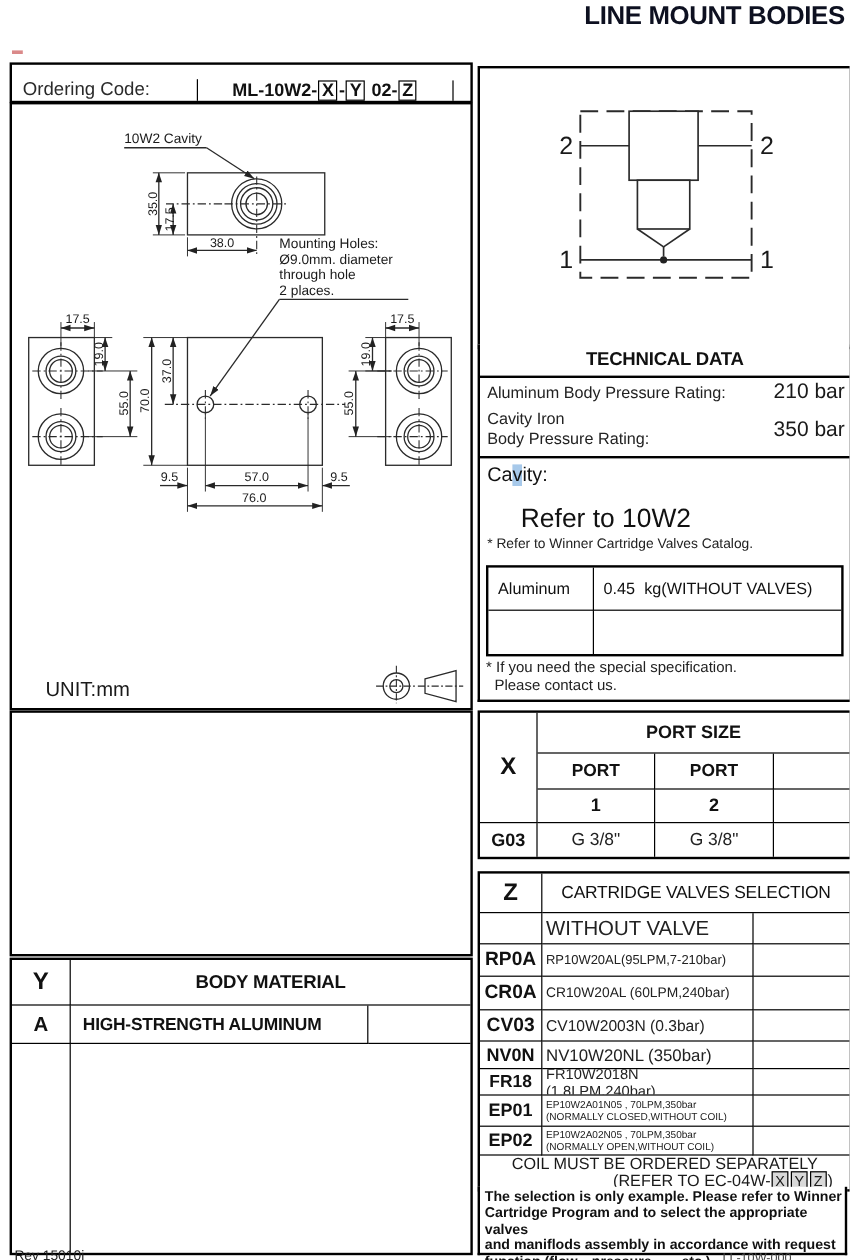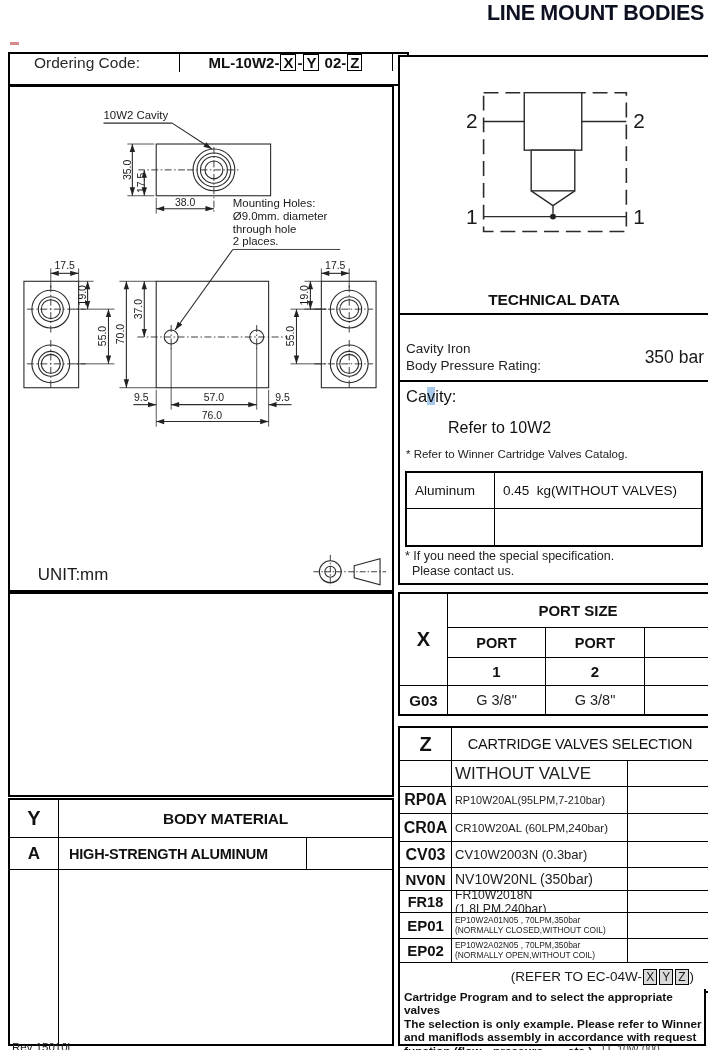--- a/index.html
+++ b/index.html
@@ -5,42 +5,42 @@
   html,body{margin:0;padding:0;}
   body{width:708px;height:1050px;position:relative;background:#fff;overflow:hidden;
        font-family:"Liberation Sans","DejaVu Sans",sans-serif;color:#111;}
   .abs{position:absolute;}
   .b2{border:2px solid #000;background:#fff;}
   
   .hdr{right:4px;top:3px;text-align:right;font-weight:800;font-size:21.5px;line-height:21px;
        letter-spacing:-0.3px;color:#0d1020;}
   .redmark{left:10px;top:42px;width:9px;height:3px;background:#c23b3b;opacity:.6;}
   
-  .ord{left:8px;top:52px;width:382px;height:30px;display:flex;align-items:flex-start;padding-left:15px;}
+  .ord{left:8px;top:52px;width:382px;height:30px;display:flex;align-items:flex-end;}
   .ord-label{width:145px;display:flex;align-items:center;padding-left:9px;font-size:15.5px;color:#2a2a2a;
              border-right:1.4px solid #000;}
   .ord-code{width:212px;display:flex;align-items:center;justify-content:center;font-weight:700;
             font-size:15px;border-right:1.4px solid #000;white-space:pre;}
   .vbox{border:1.5px solid #000;padding:0 2px;margin:0 1px;line-height:15px;}
   
   .draw-panel{left:8px;top:85px;width:382px;height:503px;}
   .schem-panel{left:398px;top:55px;width:308px;height:232px;}
   .empty-panel{left:8px;top:592px;width:382px;height:201px;}
   
   .tech{left:398px;top:287px;width:308px;height:296px;border:2px solid #000;border-top:none;background:#fff;}
   .td-title{position:absolute;top:0;left:0;right:0;height:26px;border-bottom:2px solid #000;
             display:flex;align-items:center;justify-content:center;font-weight:800;font-size:15.5px;letter-spacing:-0.2px;}
   .td-row1{position:absolute;top:29px;left:6px;right:4px;display:flex;justify-content:space-between;align-items:baseline;}
   .td-row2{position:absolute;top:53px;left:6px;right:4px;display:flex;justify-content:space-between;align-items:center;}
   .td-label{font-size:13.5px;color:#222;line-height:17px;}
   .td-value{font-size:17.5px;color:#1a1a1a;}
   .td-div{position:absolute;top:93px;left:0;right:0;border-top:2px solid #000;}
   .td-cavity{position:absolute;top:100px;left:6px;font-size:16.5px;}
   .hl{background:#a7c9ea;}
-  .td-refer{position:absolute;top:132px;left:48px;font-size:16px;}
+  .td-refer{position:absolute;top:132px;left:34px;font-size:22px;}
   .td-catnote{position:absolute;top:161px;left:6px;font-size:11.5px;color:#222;}
   .wtable{position:absolute;top:184px;left:5px;width:294px;height:72px;border:2px solid #000;
           display:grid;grid-template-columns:88px 1fr;grid-template-rows:36px 1fr;}
   .wt-c{border-right:1.4px solid #000;border-bottom:1.4px solid #000;display:flex;align-items:center;font-size:13.5px;}
   .wt-mat{padding-left:8px;}
   .wt-val{border-right:none;padding-left:8px;white-space:pre;}
   .wt-e1{border-right:1.4px solid #000;}
   .td-foot{position:absolute;top:262px;left:5px;font-size:12.5px;line-height:15px;color:#222;}
   .td-foot .l2{padding-left:7px;}
   
@@ -258,20 +258,24 @@
     <text x="78" y="72" text-anchor="end">2</text>
     <text x="235" y="72" text-anchor="start">2</text>
     <text x="78" y="168" text-anchor="end">1</text>
     <text x="235" y="168" text-anchor="start">1</text>
   </g>
 </svg>
 </div>
 
 <div class="abs tech">
   <div class="td-title">TECHNICAL DATA</div>
+  <div class="td-row1">
+    <div class="td-label">Aluminum Body Pressure Rating:</div>
+    <div class="td-value">210 bar</div>
+  </div>
   <div class="td-row2">
     <div class="td-label">
       <div>Cavity Iron</div>
       <div>Body Pressure Rating:</div>
     </div>
     <div class="td-value">350 bar</div>
   </div>
   <div class="td-div"></div>
   <div class="td-cavity"><span>Ca</span><span class="hl">v</span><span>ity:</span></div>
   <div class="td-refer">Refer to 10W2</div>
@@ -340,27 +344,28 @@
   <div class="zc z-last"></div>
 
   <div class="zc z-code zc6">EP02</div>
   <div class="zc z-desc zep">
     <span>EP10W2A02N05 , 70LPM,350bar</span>
     <span>(NORMALLY OPEN,WITHOUT COIL)</span>
   </div>
   <div class="zc z-last"></div>
 
   <div class="zc z-coil">
+    <div class="c1">COIL MUST BE ORDERED SEPARATELY</div>
     <div class="c2"><span>(REFER TO EC-04W-</span><span class="gbox">X</span><span class="gbox">Y</span><span class="gbox">Z</span><span>)</span></div>
   </div>
 </div>
 
 <div class="abs note">
+  <div>The selection is only example. Please refer to Winner</div>
   <div>Cartridge Program and to select the appropriate valves</div>
-  <div>The selection is only example. Please refer to Winner</div>
   <div>and maniflods assembly in accordance with request</div>
   <div>function (flow、pressure、... etc.)</div>
 </div>
 
 <div class="abs btable">
   <div class="bc b-y">Y</div>
   <div class="bc b-title">BODY MATERIAL</div>
   <div class="bc b-a">A</div>
   <div class="bc b-desc">HIGH-STRENGTH ALUMINUM</div>
   <div class="bc b-r2e"></div>

